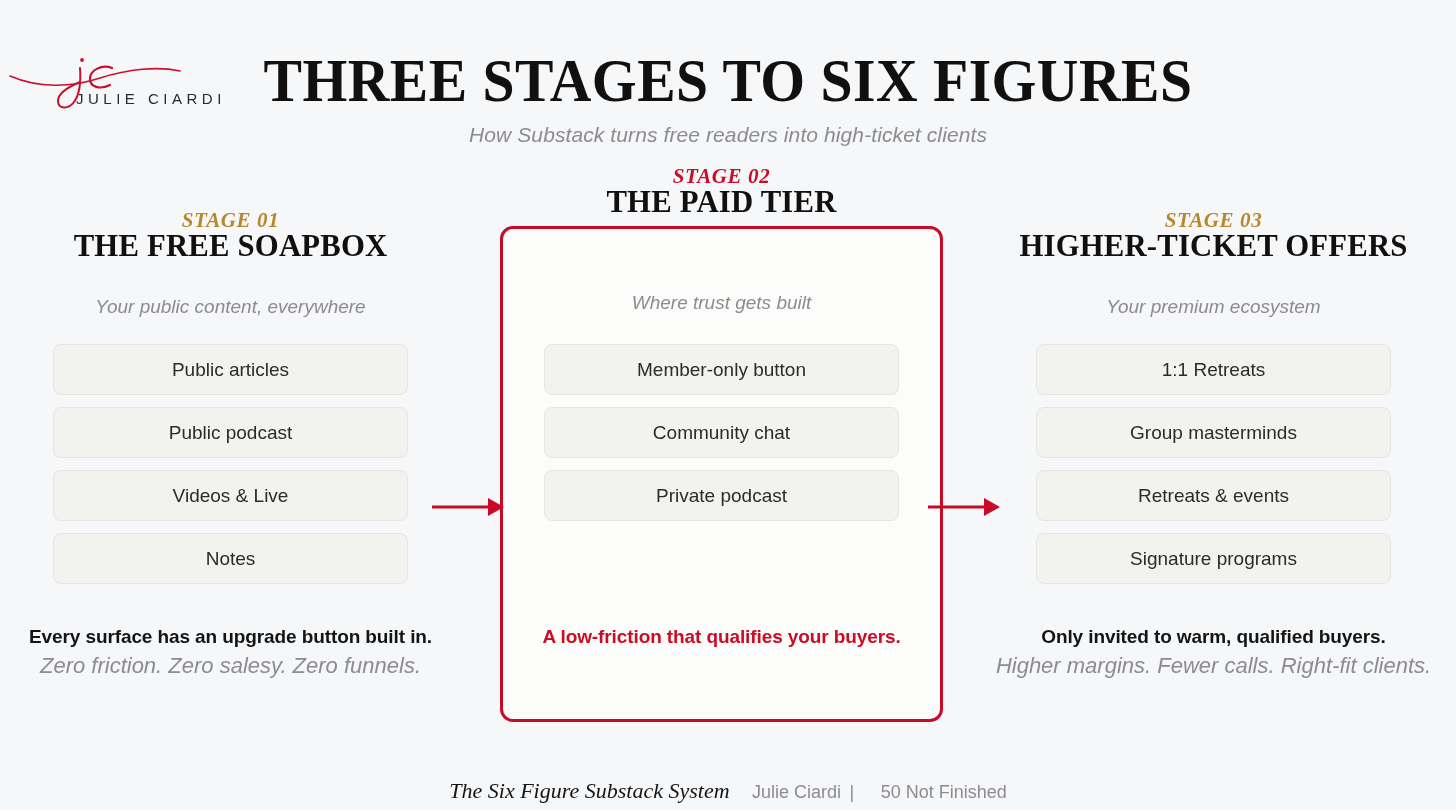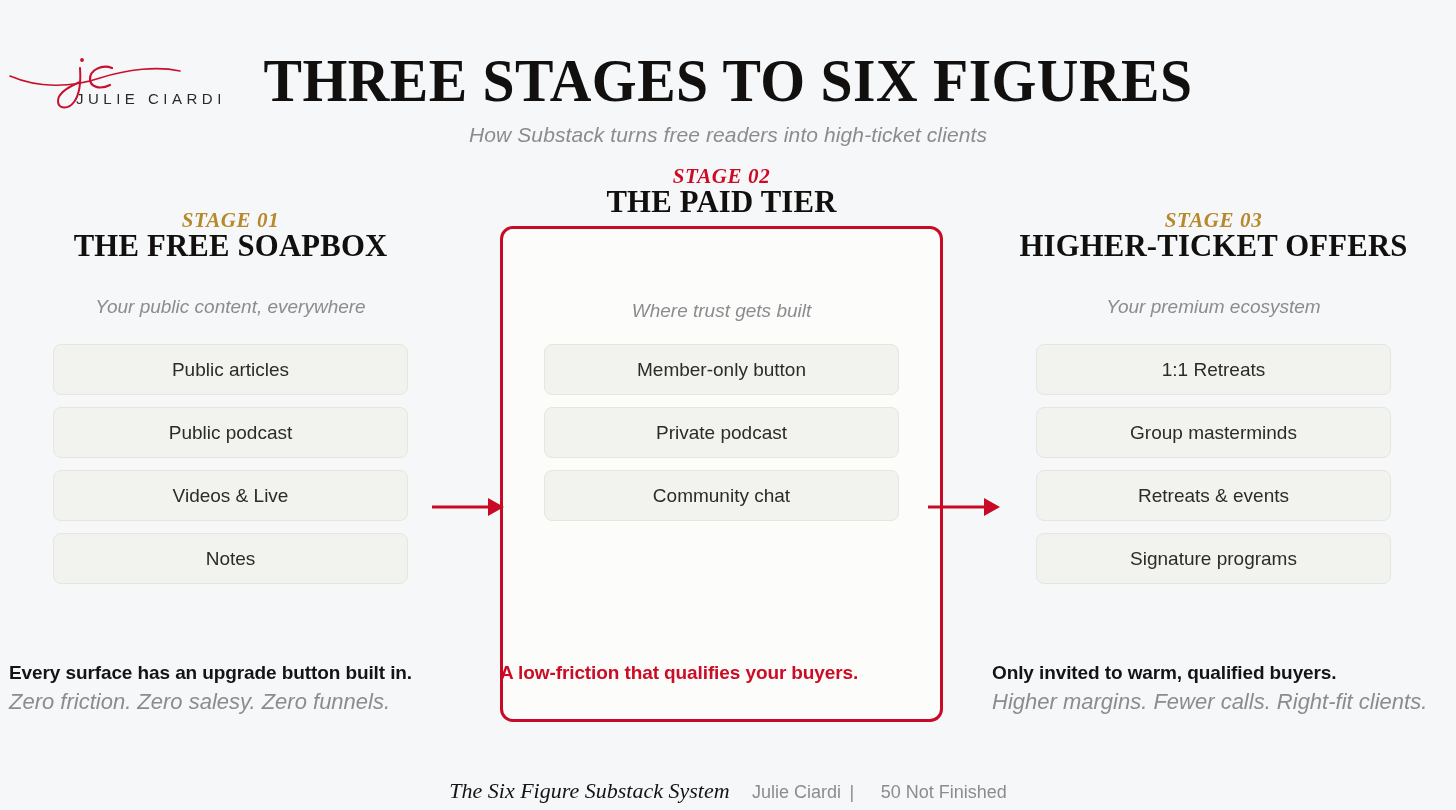--- a/index.html
+++ b/index.html
@@ -118,21 +118,21 @@
     color: #8c8c90;
   }
 
   
   .col-1 .stage-label, .col-3 .stage-label { top: 208px; }
   .col-1 .stage-title, .col-3 .stage-title { top: 227px; }
   .col-1 .stage-sub,   .col-3 .stage-sub   { top: 296px; }
   
   .col-2 .stage-label { top: 164px; }
   .col-2 .stage-title { top: 183px; }
-  .col-2 .stage-sub   { top: 300px; }
+  .col-2 .stage-sub   { top: 292px; }
 
   
   .items {
     position: absolute;
     top: 344px;
     width: 100%;
   }
   .col-1 .items { left: 44px; width: 355px; }
   .col-2 .items { left: 44px; width: 355px; }
   .col-3 .items { left: 44px; width: 355px; }
@@ -147,22 +147,23 @@
     border-radius: 8px;
     text-align: center;
     font-family: "Liberation Sans", sans-serif;
     font-size: 19px;
     color: #2b2b2b;
   }
 
   
   .caption {
     position: absolute;
-    top: 662px;
-    width: 100%;
+    top: 626px;
+    width: 100%;
+    text-align: center;
   }
   .caption-main {
     font-family: "Liberation Sans", sans-serif;
     font-weight: 700;
     font-size: 19px;
     color: #141414;
     letter-spacing: -0.1px;
   }
   .col-2 .caption-main { color: #cc0b24; }
   .caption-sub {
@@ -270,22 +271,22 @@
       <div class="caption-sub">Zero friction. Zero salesy. Zero funnels.</div>
     </div>
   </div>
 
   <div class="col col-2">
     <div class="stage-label">STAGE 02</div>
     <div class="stage-title">THE PAID TIER</div>
     <div class="stage-sub">Where trust gets built</div>
     <div class="items">
       <div class="item">Member-only button</div>
+      <div class="item">Community chat</div>
       <div class="item">Private podcast</div>
-      <div class="item">Community chat</div>
     </div>
     <div class="caption">
       <div class="caption-main">A low-friction that qualifies your buyers.</div>
     </div>
   </div>
 
   <div class="col col-3">
     <div class="stage-label">STAGE 03</div>
     <div class="stage-title">HIGHER-TICKET OFFERS</div>
     <div class="stage-sub">Your premium ecosystem</div>

